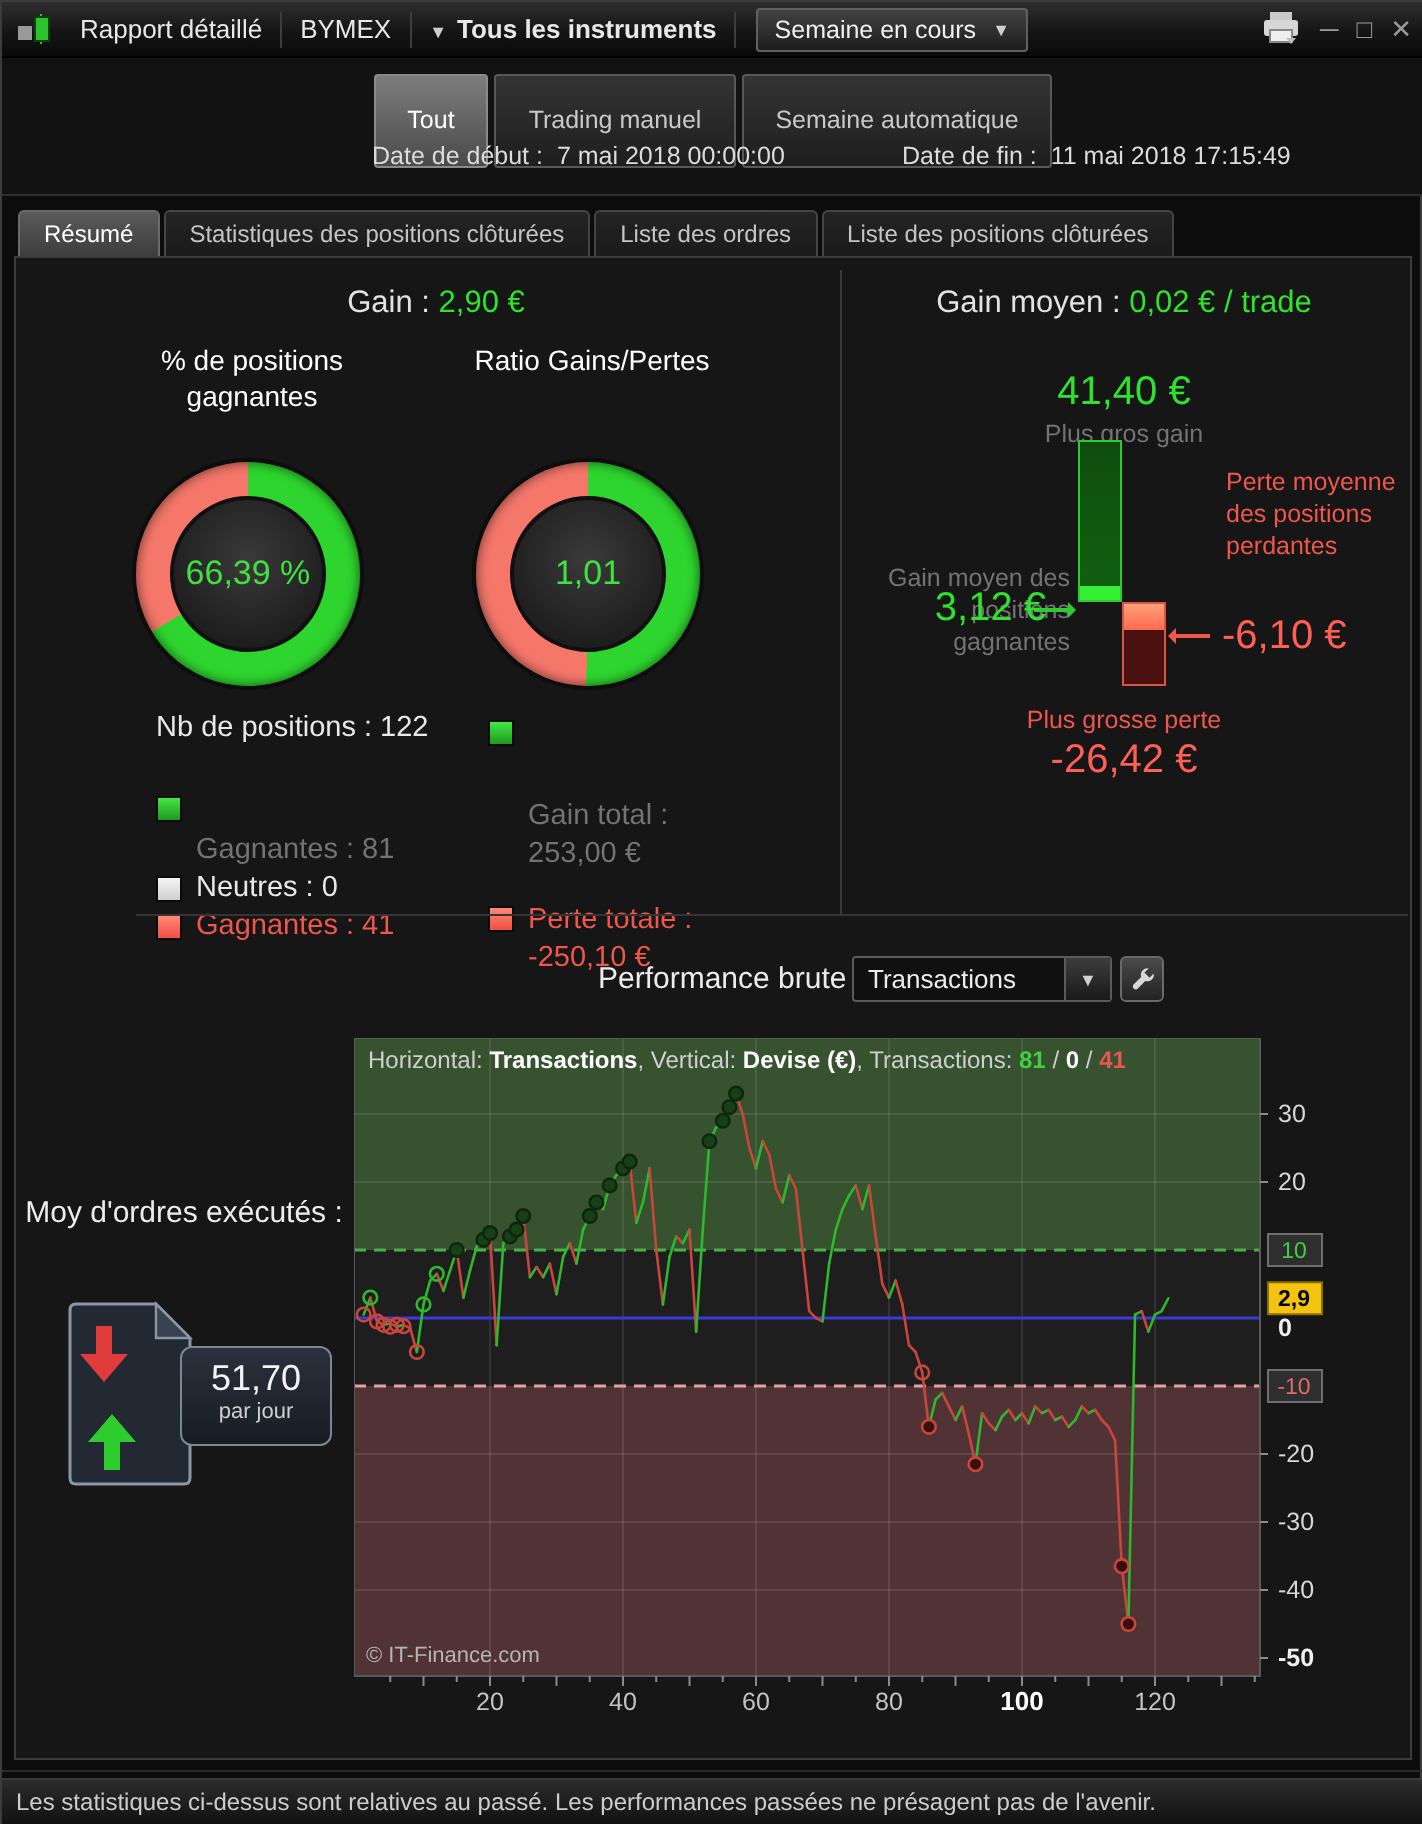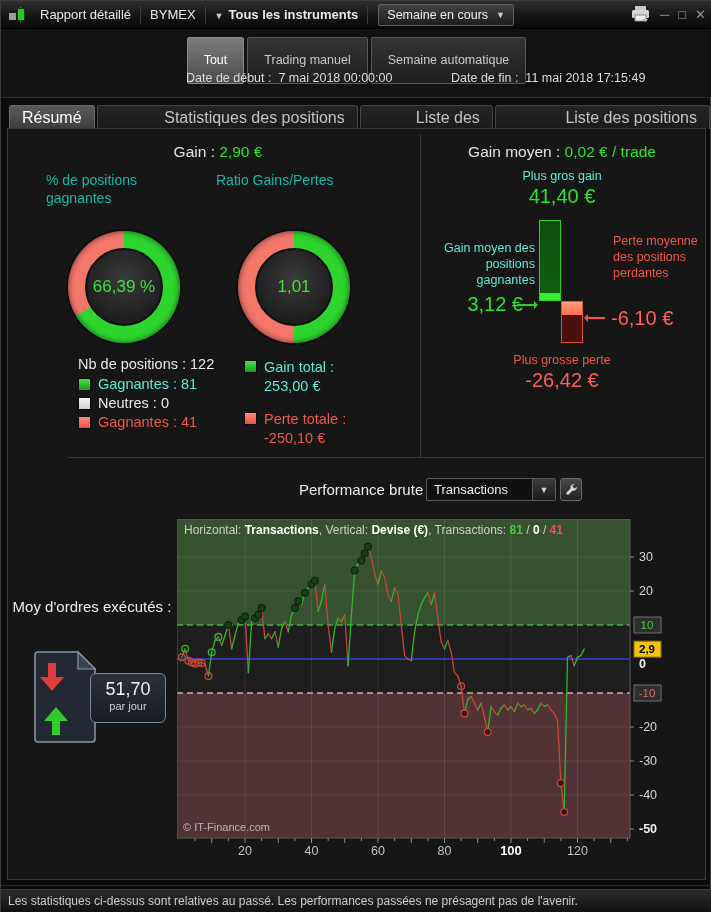--- a/index.html
+++ b/index.html
@@ -31,40 +31,40 @@
   .filters{position:absolute;left:0;top:8px;width:100%;display:flex;justify-content:center;gap:3px;}
   .fbtn{height:23px;line-height:23px;padding:11px 16px;font-size:12.5px;color:#c9c9c9;
     background:linear-gradient(#343434,#1e1e1e);border:1px solid #585858;border-radius:2px;}
   .fbtn.sel{background:linear-gradient(#7d7d7d,#4a4a4a);color:#fff;border-color:#8a8a8a;}
   .dates{position:absolute;left:0;top:42px;width:100%;font-size:12.5px;color:#dcdcdc;}
   .date-start{position:absolute;left:185px;}
   .date-end{position:absolute;left:450px;}
 
   
   .tabstrip{position:absolute;left:8px;top:104px;display:flex;gap:2px;height:23px;}
-  .tab{height:23px;line-height:23px;padding:0 12px;font-size:16px;color:#c4c4c4;
+  .tab{height:23px;line-height:23px;padding:0 12px;font-size:12px;color:#c4c4c4;
     background:linear-gradient(#242424,#1a1a1a);border:1px solid #454545;border-bottom:none;
-    border-radius:3px 3px 0 0;text-align:right;}
+    border-radius:3px 3px 0 0;}
   .tab.active{background:linear-gradient(#5a5a5a,#3c3c3c);color:#fff;border-color:#6a6a6a;}
 
   
   .content{position:absolute;left:6px;top:127px;width:699px;height:752px;background:#161616;
     border:1px solid #3c3c3c;box-sizing:border-box;}
 
   
   .sum-left{position:absolute;left:8px;top:6px;width:404px;height:322px;border-right:1px solid #3a3a3a;}
   .sum-right{position:absolute;left:413px;top:6px;width:282px;height:322px;}
   .sum-sep{position:absolute;left:60px;top:328px;width:636px;height:1px;background:#353535;}
 
   .g-label{color:#e2e2e2;} .g-val{color:#2ee22e;}
   .r-val{color:#ff5f55;}
-  .green-t{color:#5eead4;} .red-t{color:#ef574d;}
+  .green-t{color:#737373;margin-top:41px;} .red-t{color:#ef574d;}
   .headline{position:absolute;top:8px;width:100%;text-align:center;font-size:15.5px;}
 
-  .col-title{position:absolute;top:36px;font-size:14px;color:#14b8a6;line-height:18px;}
+  .col-title{position:absolute;top:36px;font-size:14px;color:#ffffff;text-align:center;line-height:18px;}
   .ct1{left:30px;width:160px;} .ct2{left:200px;width:160px;}
 
   .donut{position:absolute;width:112px;height:112px;border-radius:50%;
     box-shadow:0 0 0 2px #0d0d0d, inset 0 0 6px rgba(0,0,0,.6);}
   .donut .hole{position:absolute;left:17px;top:17px;width:78px;height:78px;border-radius:50%;
     background:radial-gradient(circle at 50% 40%,#3a3a3a,#1d1d1d 75%);border:2px solid #101010;
     box-sizing:border-box;display:flex;align-items:center;justify-content:center;}
   .donut .dval{font-size:17px;color:#3fe03f;}
   .d1{left:52px;top:96px;} .d2{left:222px;top:96px;}
 

